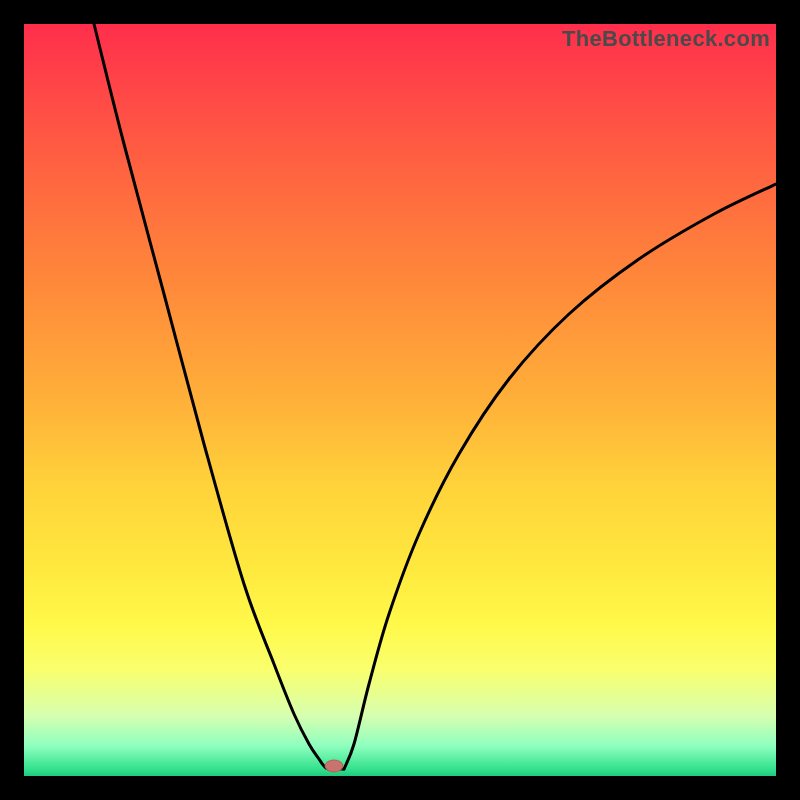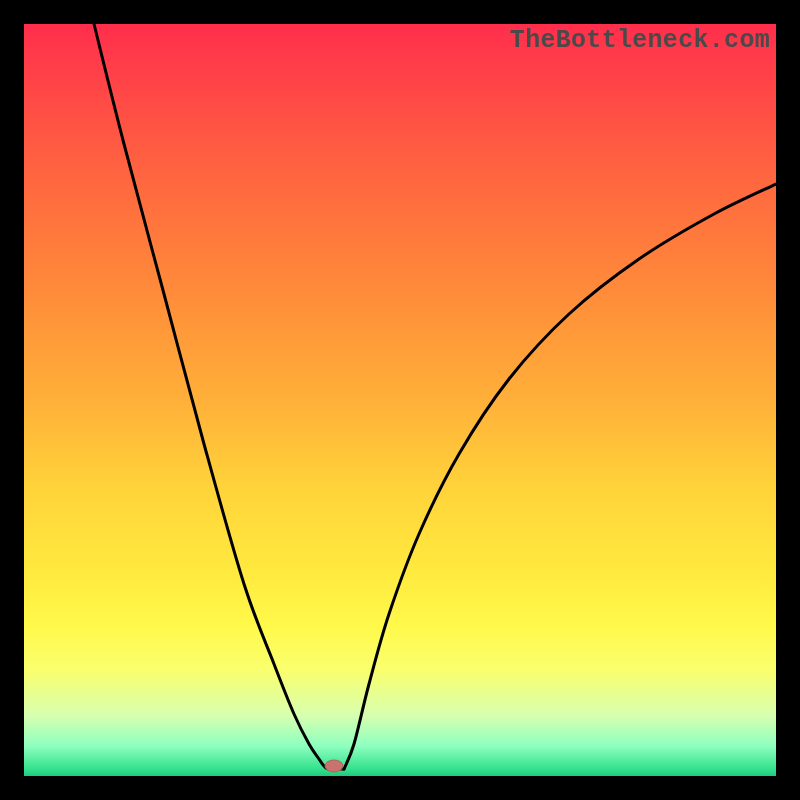--- a/index.html
+++ b/index.html
@@ -38,22 +38,22 @@
       #d6ffb0 92%,
       #8effbf 96%,
       #36e28e 99%,
       #1fc97f 100%
     );
   }
   .wm {
     position: absolute;
     top: 2px;
     right: 6px;
-    font-family: Liberation Mono, monospace;
-    font-size: 25px;
+    font-family: Liberation Sans, sans-serif;
+    font-size: 22px;
     font-weight: 600;
     letter-spacing: 0.3px;
     color: #4a4a4a;
   }
   svg.curve {
     position: absolute;
     left: 0;
     top: 0;
     width: 752px;
     height: 752px;

